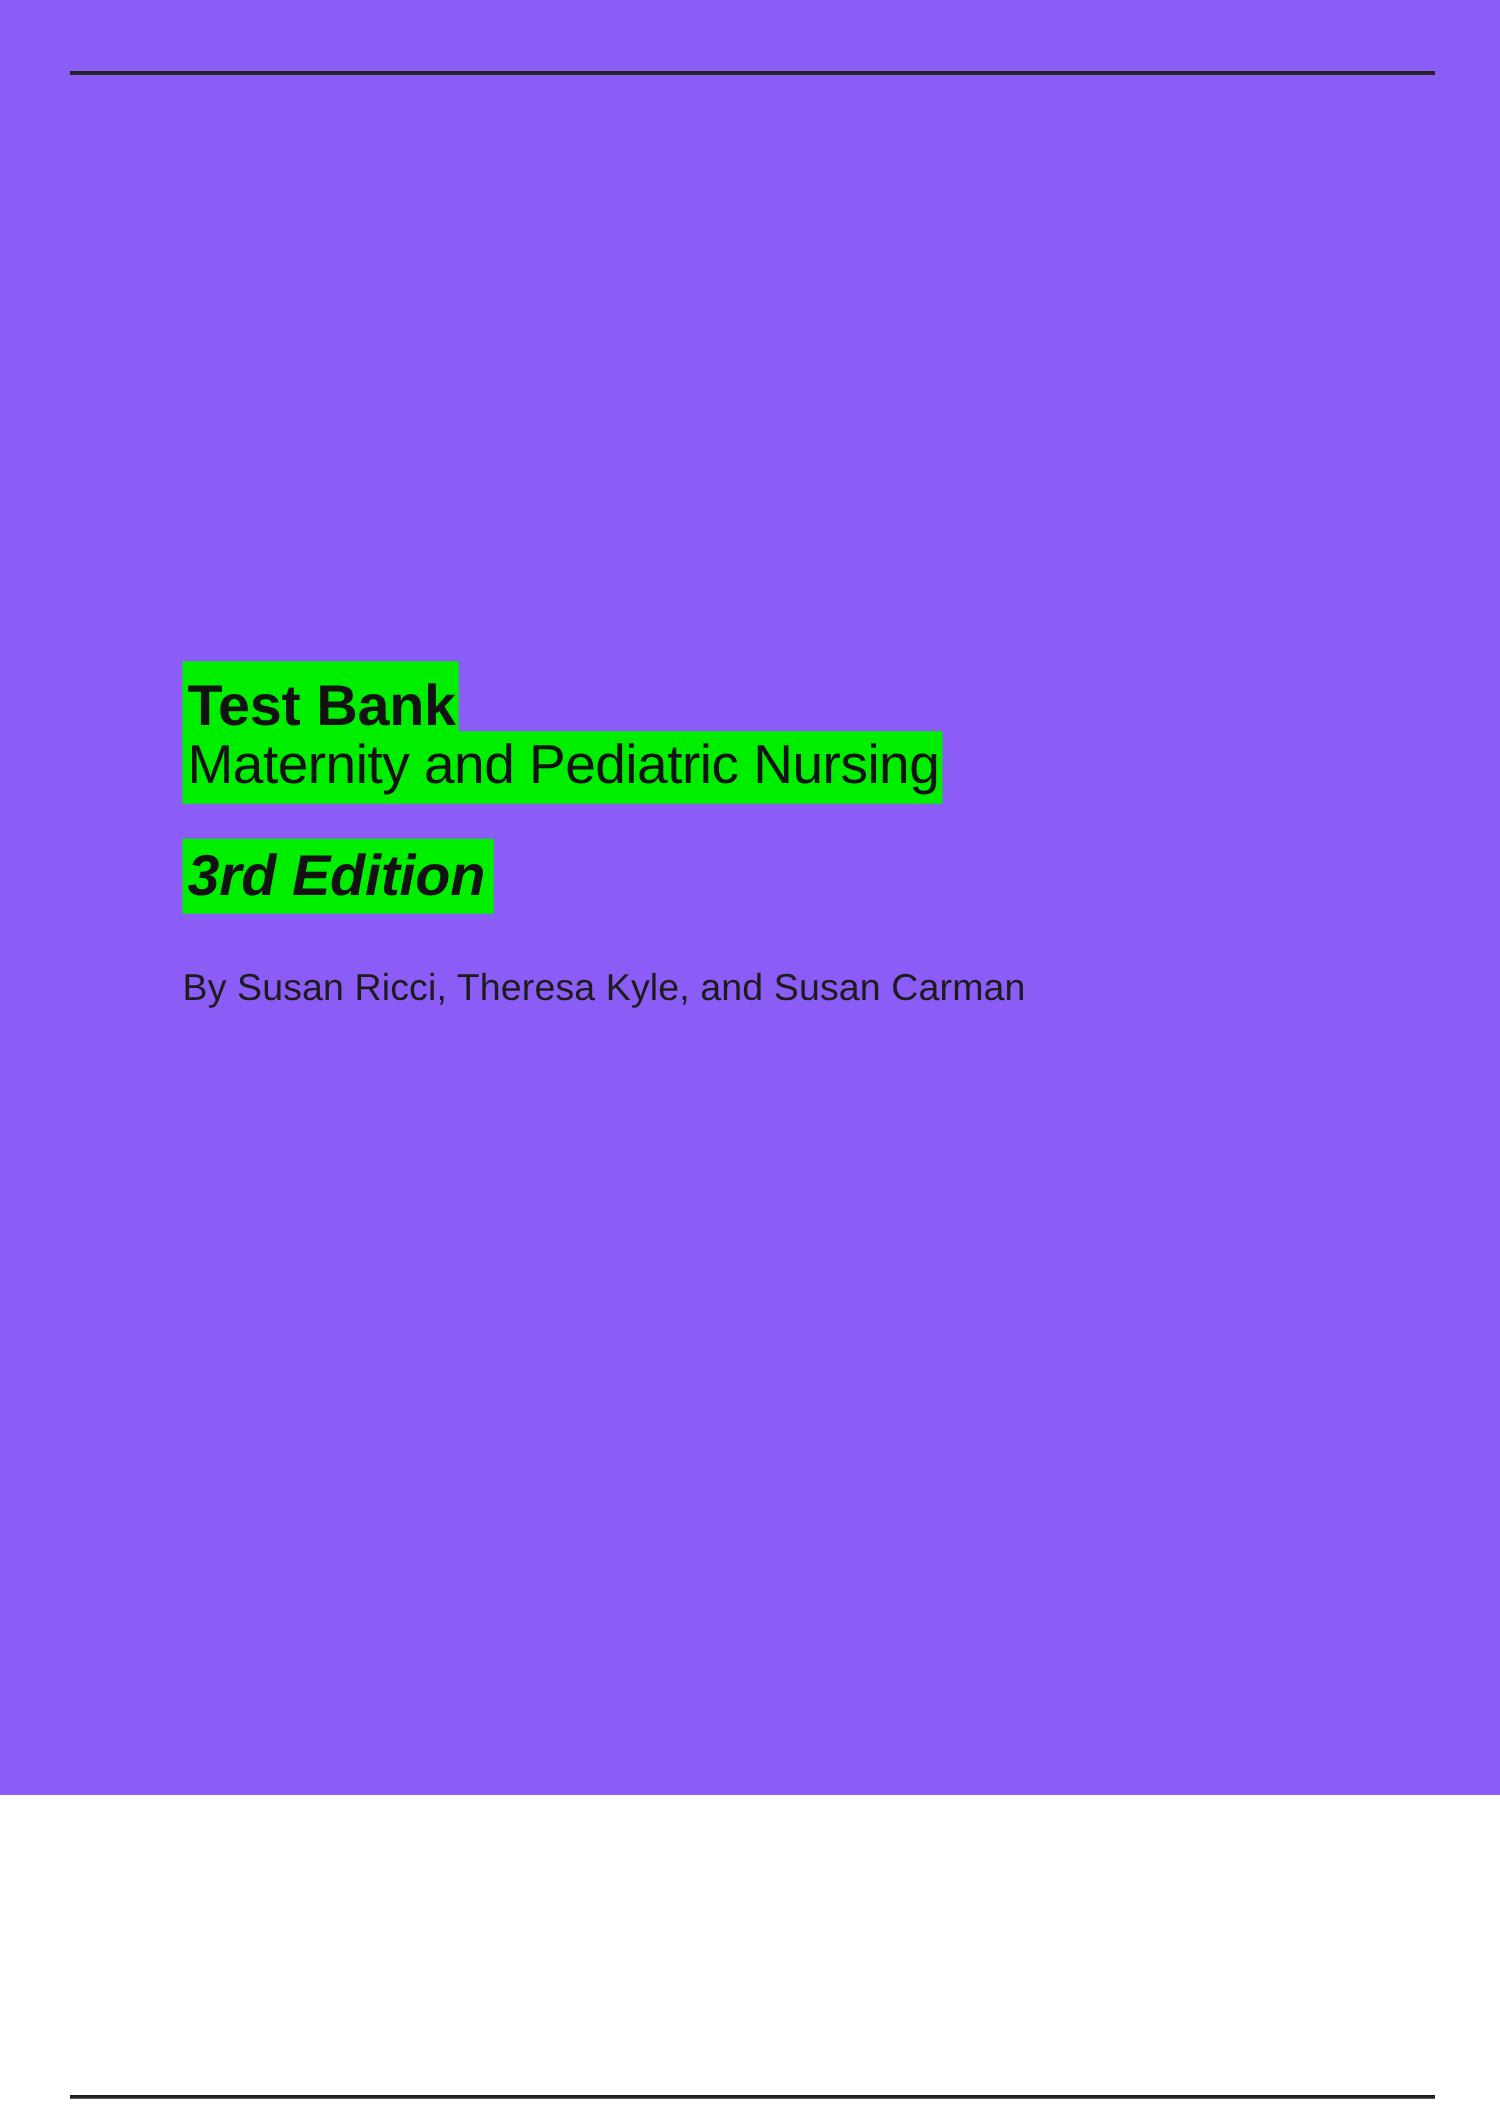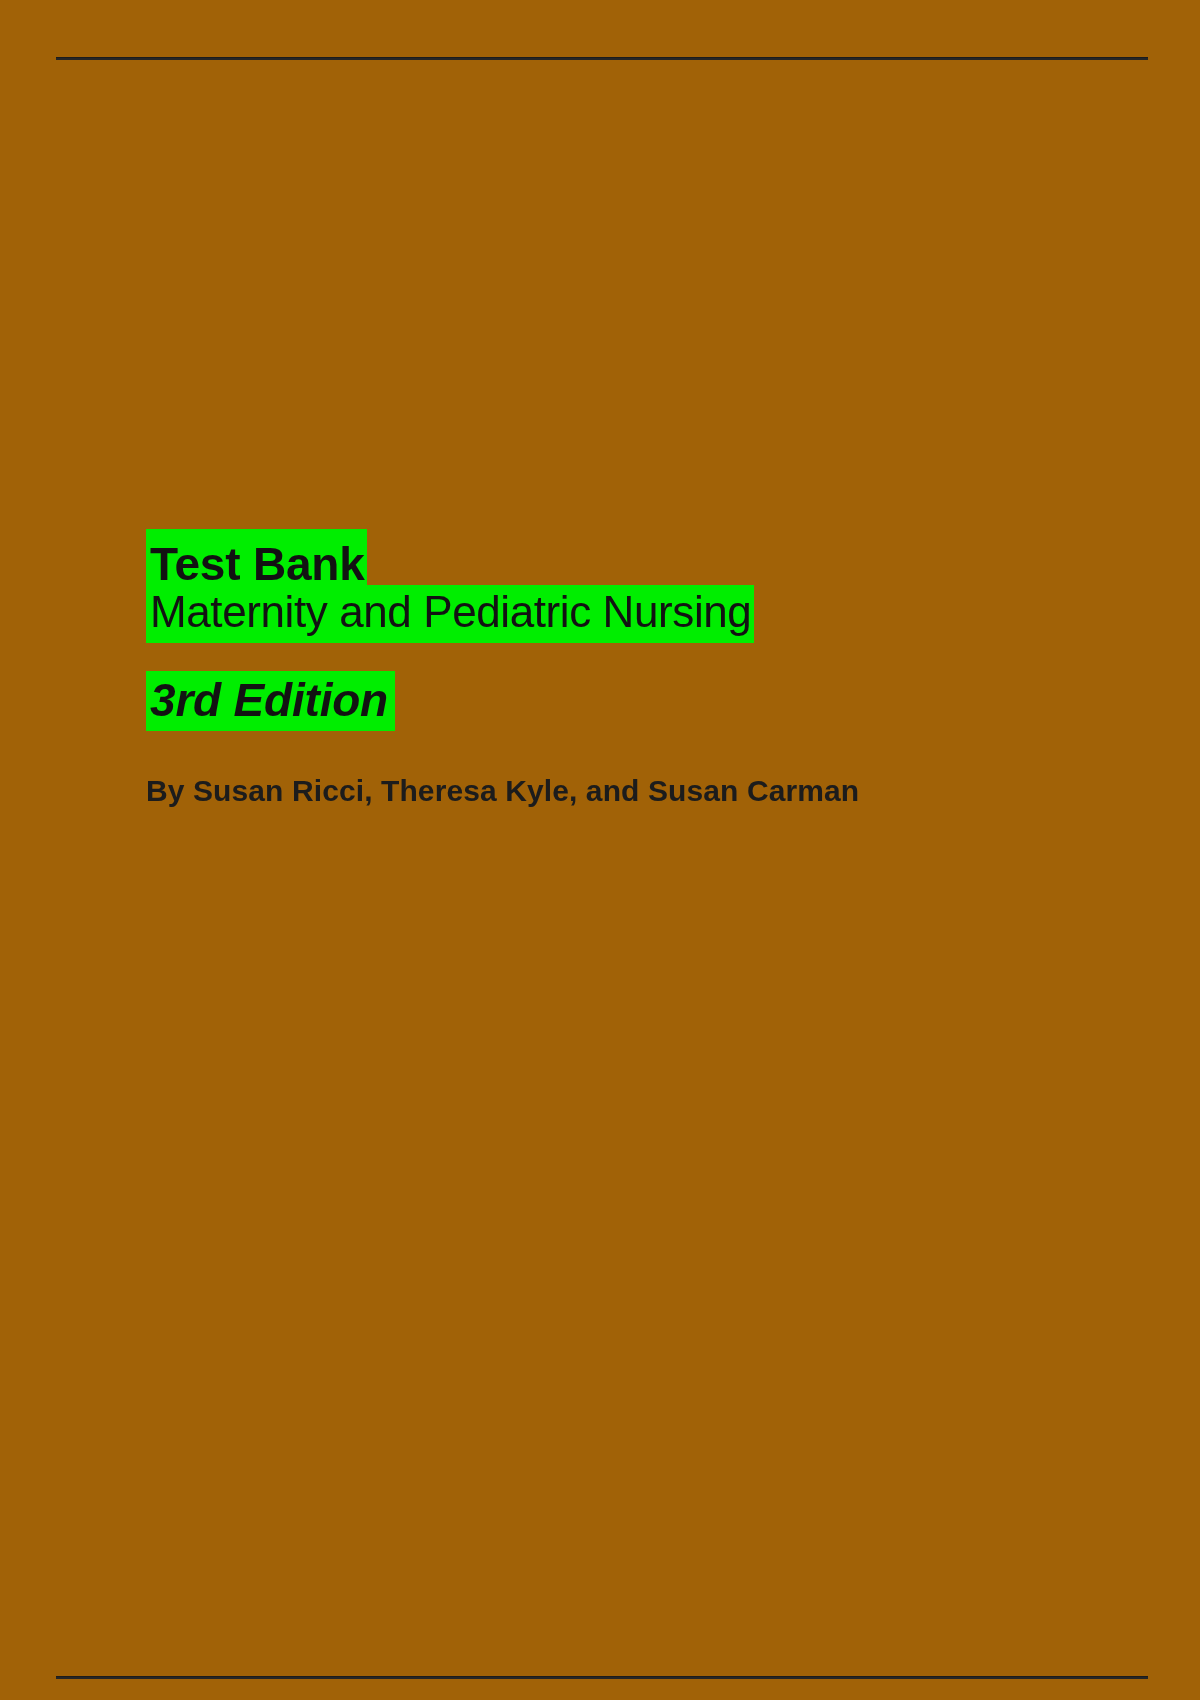--- a/index.html
+++ b/index.html
@@ -15,22 +15,22 @@
     color: #1a1a1a;
     position: relative;
     overflow: hidden;
     -webkit-font-smoothing: antialiased;
   }
 
   .page {
     position: absolute;
     inset: 0;
     width: 1200px;
-    height: 1700px;
-    background: #a16207;
+    height: 1436px;
+    background: #8b5cf6;
   }
 
   
   .rule {
     position: absolute;
     left: 56px;
     width: 1092px;
     height: 3px;
     background: #262626;
     border-top: 1px solid #1c1c1c;
@@ -94,21 +94,21 @@
     margin: 0;
     margin-top: 36px;
     white-space: nowrap;
   }
   .line-edition .hl {
     padding: 3px 7px 5px 4px;
   }
 
   .line-authors {
     font-size: 30px;
-    font-weight: bold;
+    font-weight: normal;
     line-height: 1.25;
     letter-spacing: 0.1px;
     color: #1c1c1c;
     margin: 0;
     margin-top: 44px;
     white-space: nowrap;
   }
 </style>
 </head>
 <body>

